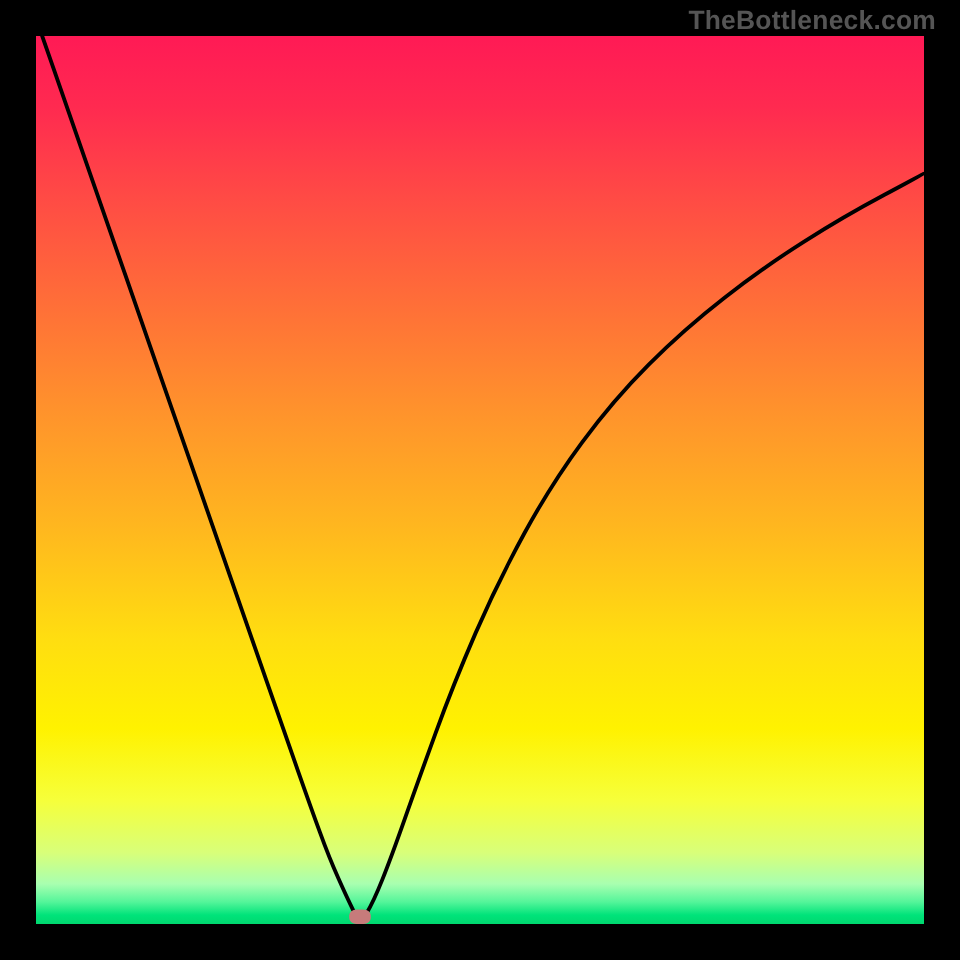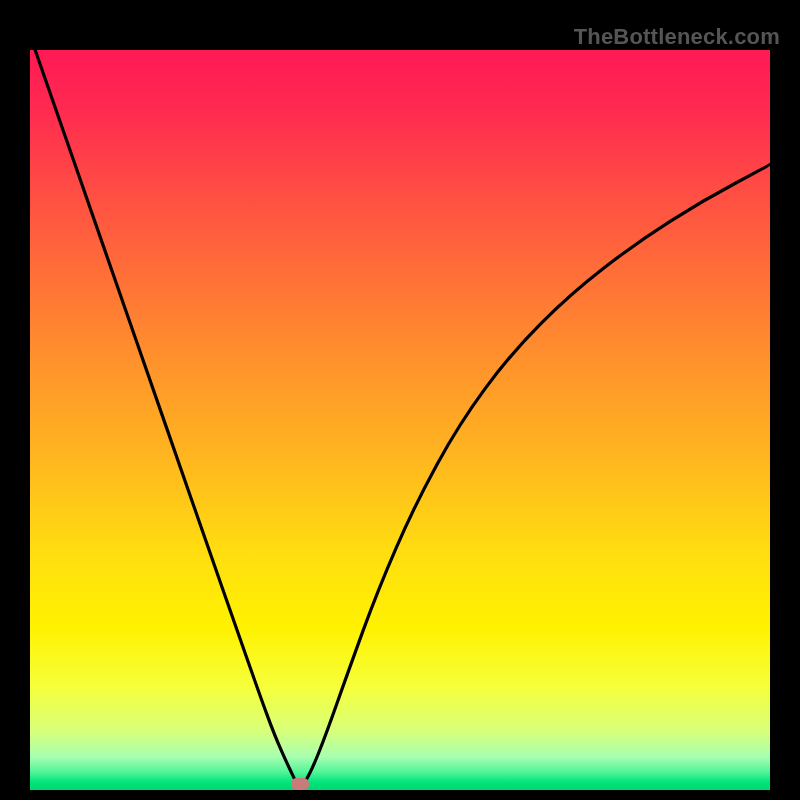--- a/index.html
+++ b/index.html
@@ -9,21 +9,20 @@
     height: 800px;
     overflow: hidden;
     background: #000;
     font-family: Arial, Helvetica, sans-serif;
   }
   .container {
     position: relative;
     width: 800px;
     height: 708px;
     background: #000;
-    margin-top: 20px;
   }
   .watermark {
     position: absolute;
     top: 4px;
     right: 20px;
     color: #555;
     font-size: 22px;
     font-weight: 600;
     letter-spacing: 0.2px;
     z-index: 10;

